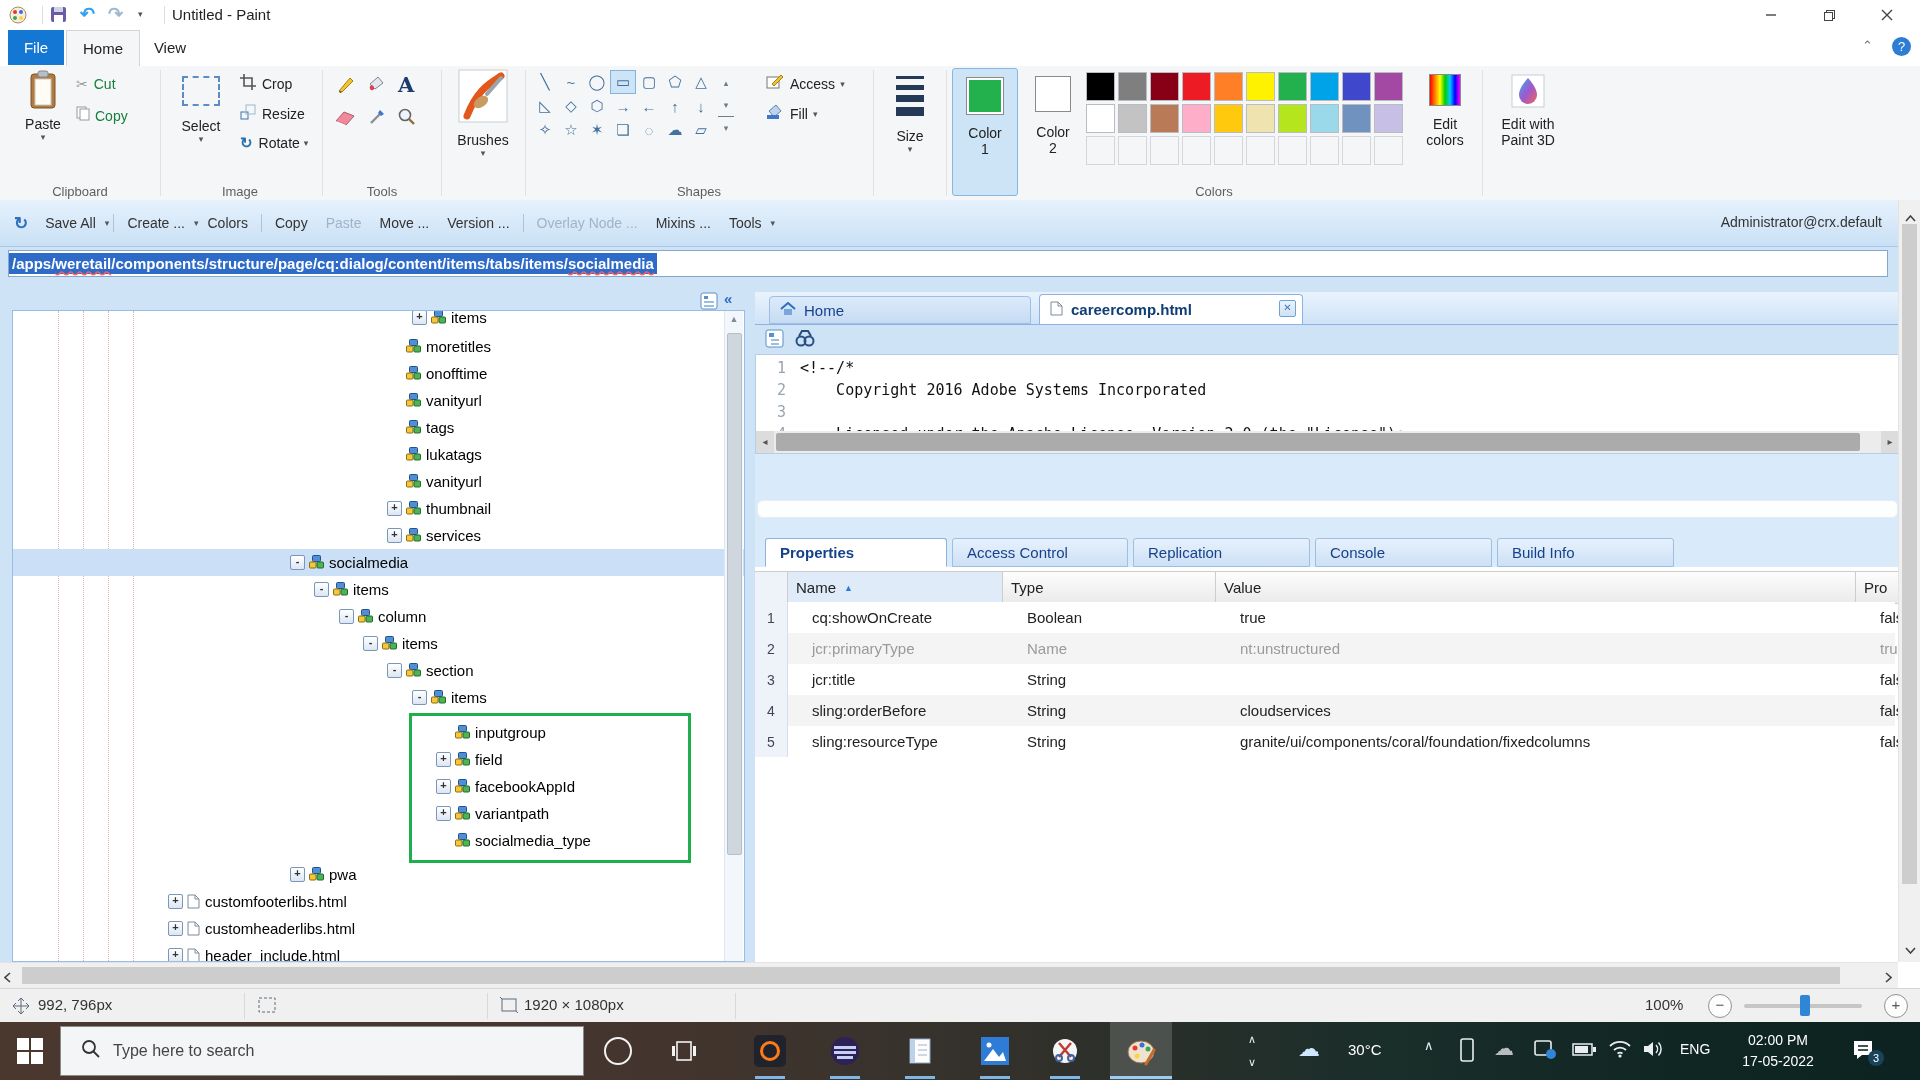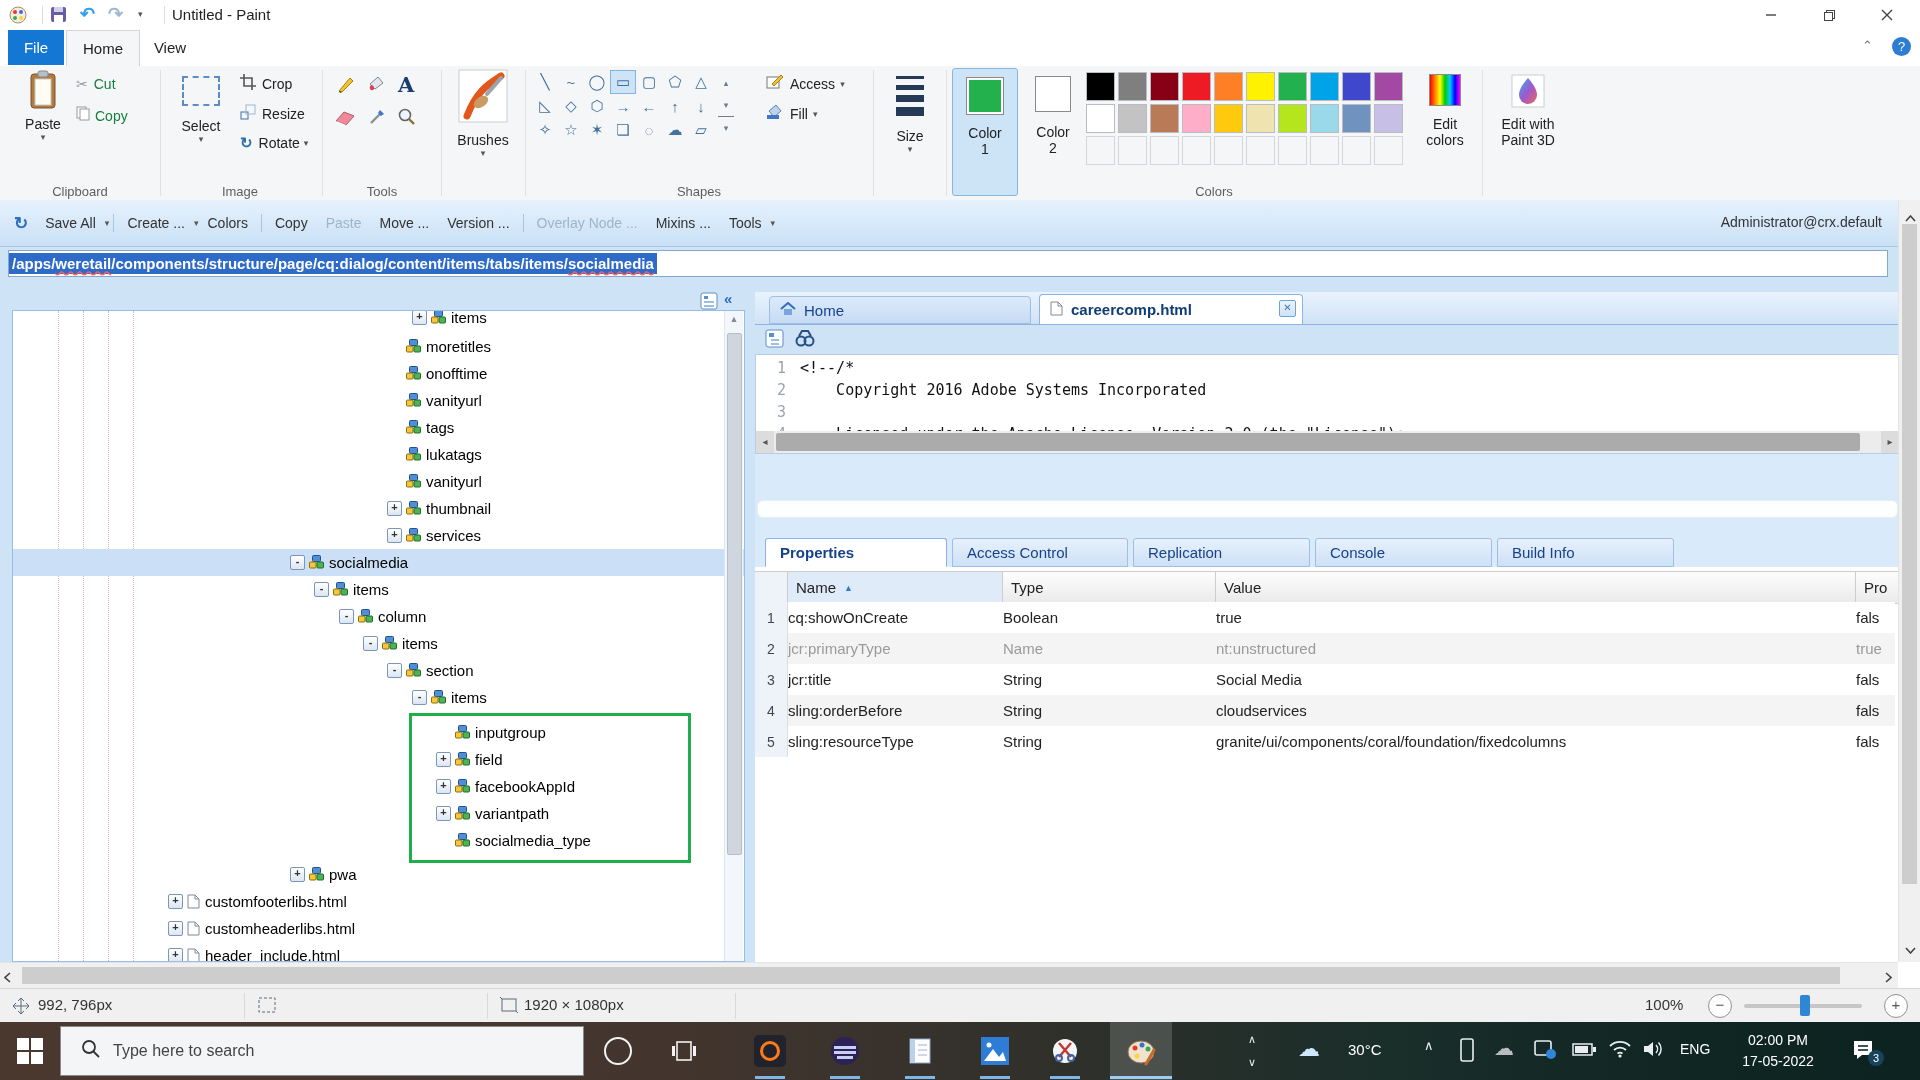--- a/index.html
+++ b/index.html
@@ -58,21 +58,21 @@
   .rtab.active{background:#fff;border:1px solid #8db2e3;border-bottom:none;}
   .ptab2{position:absolute;height:29px;display:flex;align-items:center;justify-content:flex-start;
          padding:0 14px;font-size:15px;color:#15428b;border-radius:3px 3px 0 0;box-sizing:border-box;}
   .ptab2.active{background:#fff;border:1px solid #8db2e3;border-bottom:1px solid #fff;font-weight:bold;}
   .ptab2.inactive{background:linear-gradient(#e7f1fd,#cde0f5);border:1px solid #a0bde4;}
   .code{font-family:"DejaVu Sans Mono",monospace;font-size:15px;color:#111;white-space:pre;}
   .lnum{font-family:"DejaVu Sans Mono",monospace;font-size:15px;color:#9aa4ae;text-align:right;width:30px;}
   .thead-cell{position:absolute;top:0;height:31px;display:flex;align-items:center;padding-left:8px;
               box-sizing:border-box;border-right:1px solid #cdcdcd;font-size:15px;color:#222;}
   .trowt{position:absolute;left:0;width:1140px;height:31px;}
-  .tcell{position:absolute;top:0;height:31px;display:flex;align-items:center;padding-left:0;
+  .tcell{position:absolute;top:0;height:31px;display:flex;align-items:center;padding-left:24px;
          box-sizing:border-box;font-size:15px;color:#222;white-space:nowrap;overflow:hidden;}
   .muted .tcell{color:#9a9a9a;}
   .rnum{position:absolute;left:0;top:0;width:32px;height:31px;display:flex;align-items:center;
         justify-content:center;background:#eef3fa;border-right:1px solid #d8dee8;font-size:14px;color:#445;}
   
   #vsb{left:1898px;top:200px;width:22px;height:762px;background:#f0f0f0;border-left:1px solid #e3e3e3;}
   #hsb{left:0;top:962px;width:1898px;height:26px;background:#f0f0f0;border-top:1px solid #e3e3e3;}
   #statusbar{left:0;top:988px;width:1920px;height:34px;background:#f0f0f0;border-top:1px solid #d6d6d6;
              font-size:15px;color:#333;}
   .sdiv{position:absolute;top:4px;width:1px;height:26px;background:#d9d9d9;}
@@ -737,21 +737,20 @@
         <span class="rnum">2</span>
         <span class="tcell" style="left:33px;width:215px">jcr:primaryType</span>
         <span class="tcell" style="left:248px;width:213px">Name</span>
         <span class="tcell" style="left:461px;width:640px">nt:unstructured</span>
         <span class="tcell" style="left:1101px;width:42px">true</span>
       </div>
       <div class="trowt" style="top:97px;background:#fff">
         <span class="rnum">3</span>
         <span class="tcell" style="left:33px;width:215px">jcr:title</span>
         <span class="tcell" style="left:248px;width:213px">String</span>
-        <span class="tcell" style="left:461px;width:640px">Social Media</span>
         <span class="tcell" style="left:1101px;width:42px">fals</span>
       </div>
       <div class="trowt" style="top:128px;background:#f4f4f4">
         <span class="rnum">4</span>
         <span class="tcell" style="left:33px;width:215px">sling:orderBefore</span>
         <span class="tcell" style="left:248px;width:213px">String</span>
         <span class="tcell" style="left:461px;width:640px">cloudservices</span>
         <span class="tcell" style="left:1101px;width:42px">fals</span>
       </div>
       <div class="trowt" style="top:159px;background:#fff">

